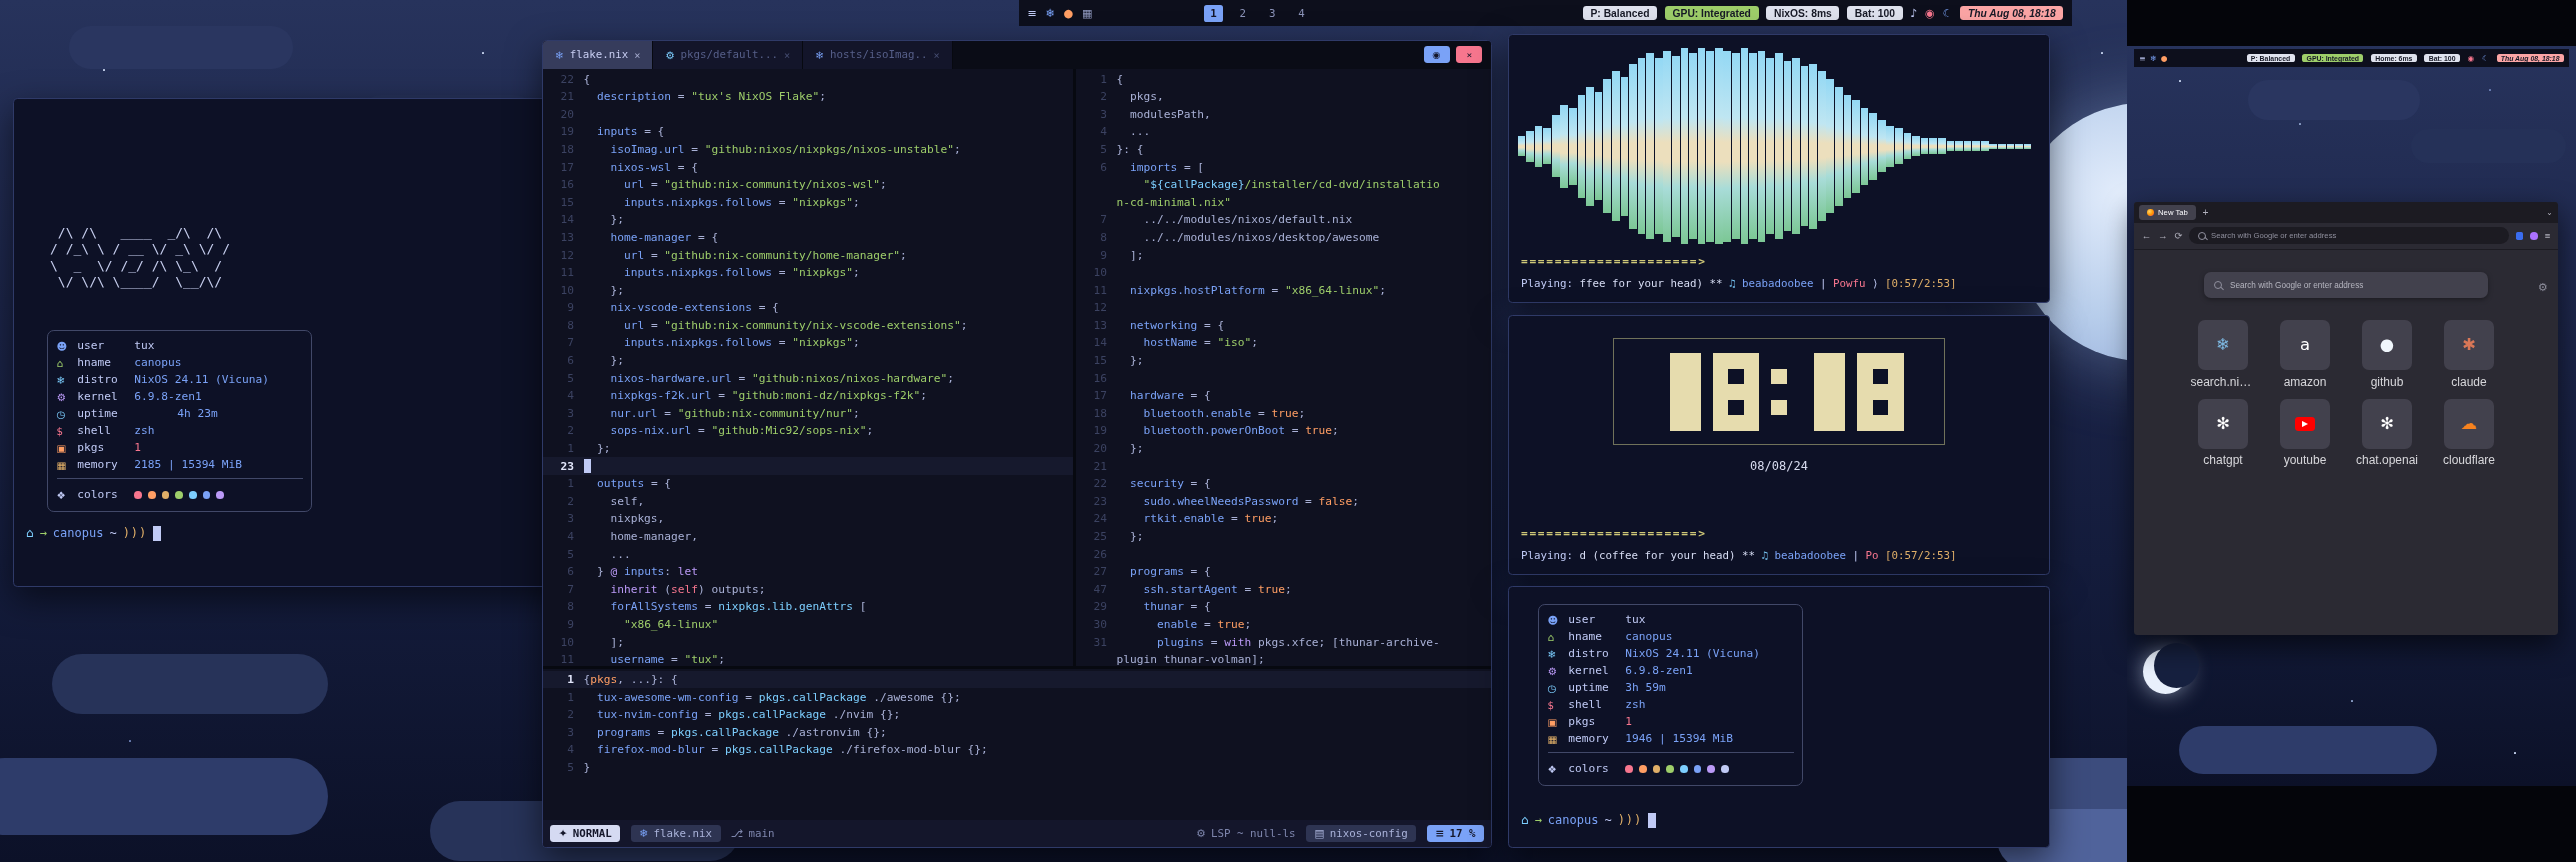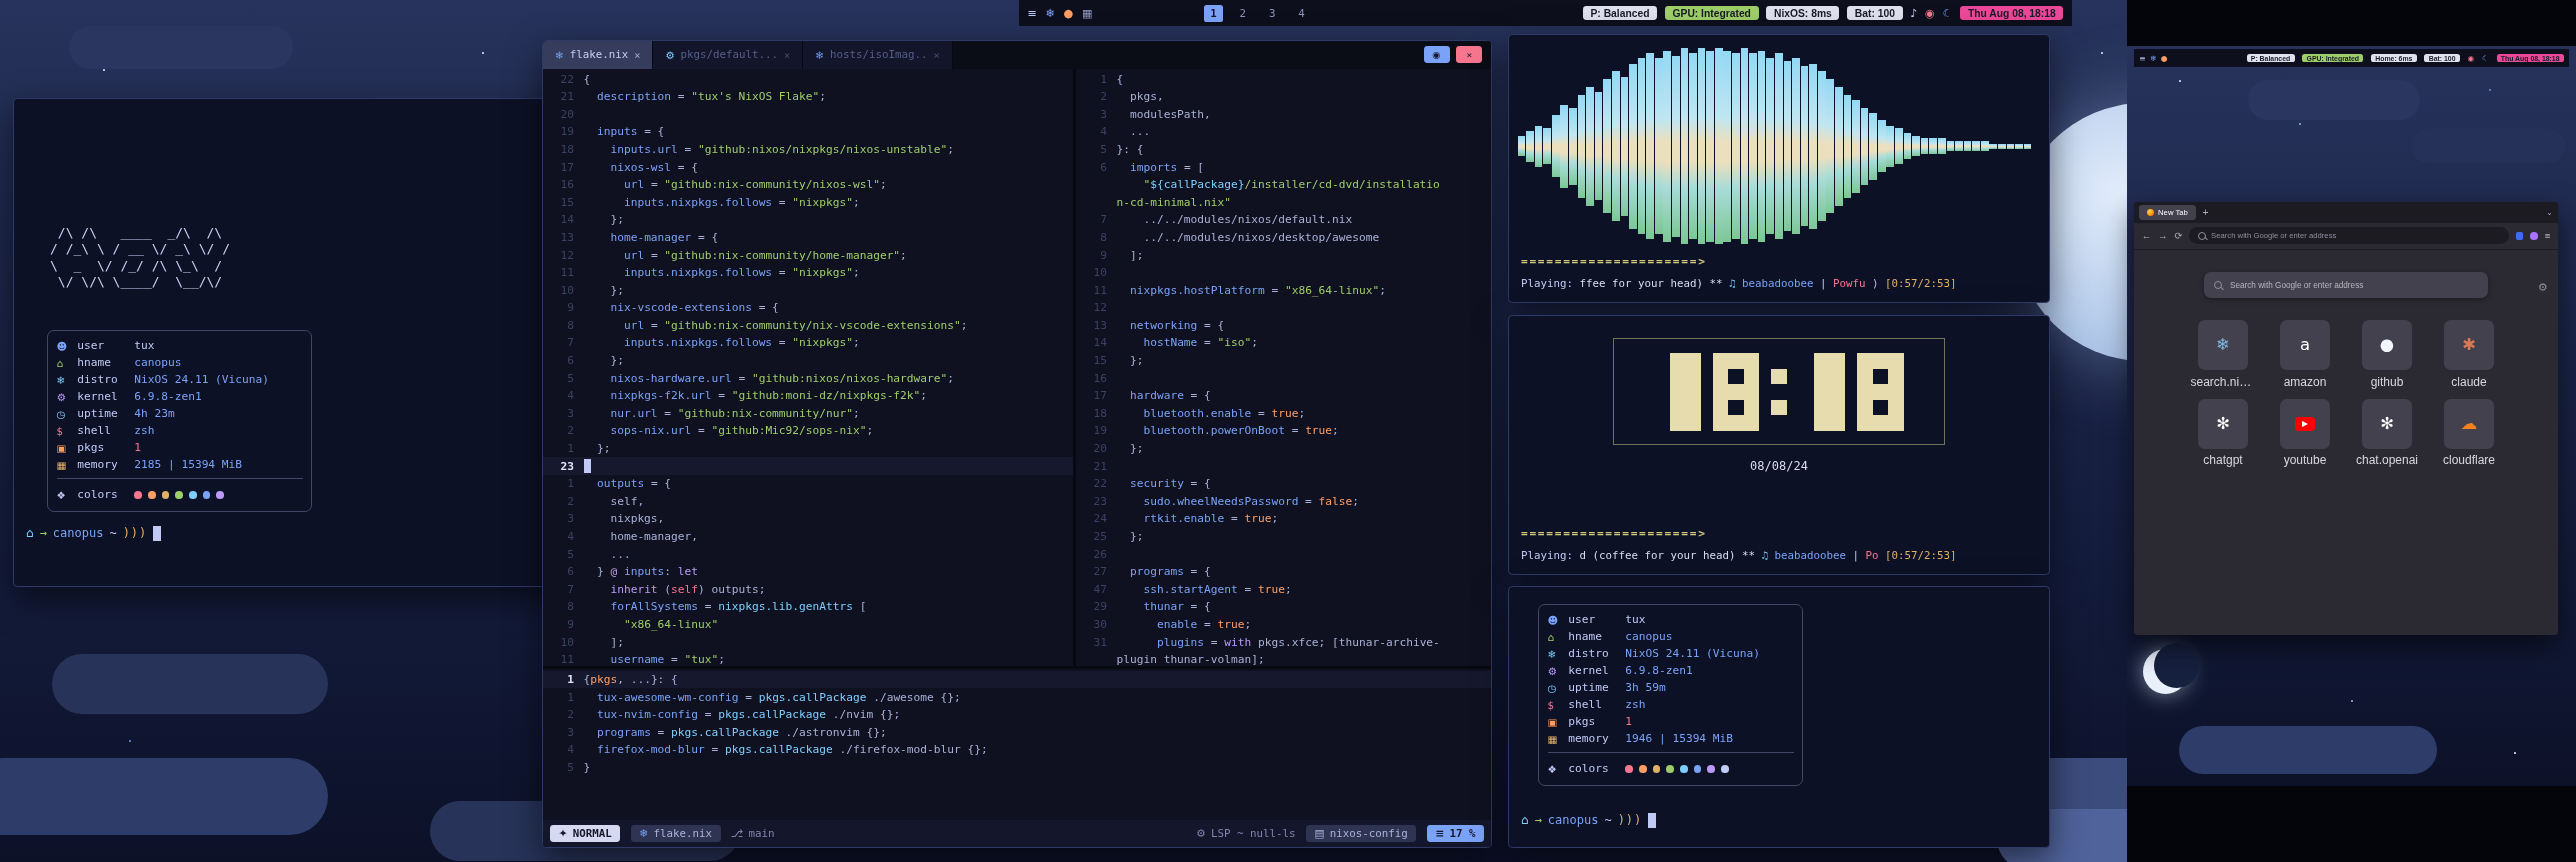--- a/index.html
+++ b/index.html
@@ -40,21 +40,21 @@
   .c-blue{color:#7aa2f7}.c-orange{color:#ff9e64}.c-red{color:#f7768e}.c-dim{color:#8b93b8}
   .tags{display:flex;gap:10.3px;margin-left:103px;}
   .tag{width:19px;height:17px;line-height:17px;text-align:center;border-radius:2.6px;color:#8b93b8;
     font-family:"DejaVu Sans Mono",monospace;font-size:10.8px;}
   .tag.active{background:#7aa2f7;color:#14162a;font-weight:bold;}
   .barright{margin-left:auto;display:flex;align-items:center;gap:7.7px;}
   .chip{padding:1.7px 7.7px;border-radius:3.4px;font-weight:bold;font-size:10.3px;white-space:nowrap;}
   .bar2 .chip{padding:0.9px 4.3px;font-size:6.9px;border-radius:2.6px;}
   .chip-light{background:#dfe2ee;color:#171926;}
   .chip-green{background:#9ece6a;color:#171926;}
-  .chip-blue{background:#ec4899;color:#171926;}
+  .chip-blue{background:#fca5a5;color:#171926;font-style:italic;}
 
   
   .win{position:absolute;background:#0d1126;border:0.9px solid #2f3a68;border-radius:4.3px;
     box-shadow:0 12px 34px rgba(0,0,0,.55);box-sizing:border-box;overflow:hidden;}
   .term-left{left:13px;top:98px;width:999px;height:489px;padding-left:16px;}
   .nvim{left:542px;top:40px;width:950px;height:808px;background:#0f1120;}
   .cavawin{left:1508px;top:34px;width:542px;height:269px;}
   .clockwin{left:1508px;top:315px;width:542px;height:260px;}
   .term-right{left:1508px;top:586px;width:542px;height:262px;}
 
@@ -224,21 +224,21 @@
           <span class="fv" style="color: rgb(122, 162, 247);">NixOS 24.11 (Vicuna)</span>
         </div>
         <div class="frow">
           <span class="fi ico" style="color: rgb(187, 154, 247);">⚙</span>
           <span class="fl">kernel</span>
           <span class="fv" style="color: rgb(122, 162, 247);">6.9.8-zen1</span>
         </div>
         <div class="frow">
           <span class="fi ico" style="color: rgb(125, 207, 255);">◷</span>
           <span class="fl">uptime</span>
-          <span class="fv" style="color: rgb(122, 162, 247);">4h 23m</span>
+          <span class="fv" style="color: rgb(122, 162, 247); margin-left: 43px;">4h 23m</span>
         </div>
         <div class="frow">
           <span class="fi ico" style="color: rgb(247, 118, 142);">$</span>
           <span class="fl">shell</span>
           <span class="fv" style="color: rgb(122, 162, 247);">zsh</span>
         </div>
         <div class="frow">
           <span class="fi ico" style="color: rgb(255, 158, 100);">▣</span>
           <span class="fl">pkgs</span>
           <span class="fv" style="color: rgb(247, 118, 142);">1</span>
@@ -297,21 +297,21 @@
           <span class="ico">◉</span>
         </span>
       <span class="tbtn tbtn-red">×</span>
     </div>
   </div>
   <div class="pane" id="pane-left" style="left:0;top:27.6px;width:530px;height:598px;">
       <div class="cl"><span class="ln">22</span><span class="ct"><span class="tk-w">{</span></span></div>
       <div class="cl"><span class="ln">21</span><span class="ct"><span class="tk-w">  </span><span class="tk-b">description</span><span class="tk-w"> = </span><span class="tk-g">"tux's NixOS Flake"</span><span class="tk-w">;</span></span></div>
       <div class="cl"><span class="ln">20</span><span class="ct"></span></div>
       <div class="cl"><span class="ln">19</span><span class="ct"><span class="tk-w">  </span><span class="tk-b">inputs</span><span class="tk-w"> = {</span></span></div>
-      <div class="cl"><span class="ln">18</span><span class="ct"><span class="tk-w">    </span><span class="tk-b">inputs.url</span><span class="tk-w"> = </span><span class="tk-g">"github:nixos/nixpkgs/nixos-unstable"</span><span class="tk-w">;</span></span></div>
+      <div class="cl"><span class="ln">18</span><span class="ct"><span class="tk-w">    </span><span class="tk-b">isoImag.url</span><span class="tk-w"> = </span><span class="tk-g">"github:nixos/nixpkgs/nixos-unstable"</span><span class="tk-w">;</span></span></div>
       <div class="cl"><span class="ln">17</span><span class="ct"><span class="tk-w">    </span><span class="tk-b">nixos-wsl</span><span class="tk-w"> = {</span></span></div>
       <div class="cl"><span class="ln">16</span><span class="ct"><span class="tk-w">      </span><span class="tk-b">url</span><span class="tk-w"> = </span><span class="tk-g">"github:nix-community/nixos-wsl"</span><span class="tk-w">;</span></span></div>
       <div class="cl"><span class="ln">15</span><span class="ct"><span class="tk-w">      </span><span class="tk-b">inputs.nixpkgs.follows</span><span class="tk-w"> = </span><span class="tk-g">"nixpkgs"</span><span class="tk-w">;</span></span></div>
       <div class="cl"><span class="ln">14</span><span class="ct"><span class="tk-w">    };</span></span></div>
       <div class="cl"><span class="ln">13</span><span class="ct"><span class="tk-w">    </span><span class="tk-b">home-manager</span><span class="tk-w"> = {</span></span></div>
       <div class="cl"><span class="ln">12</span><span class="ct"><span class="tk-w">      </span><span class="tk-b">url</span><span class="tk-w"> = </span><span class="tk-g">"github:nix-community/home-manager"</span><span class="tk-w">;</span></span></div>
       <div class="cl"><span class="ln">11</span><span class="ct"><span class="tk-w">      </span><span class="tk-b">inputs.nixpkgs.follows</span><span class="tk-w"> = </span><span class="tk-g">"nixpkgs"</span><span class="tk-w">;</span></span></div>
       <div class="cl"><span class="ln">10</span><span class="ct"><span class="tk-w">    };</span></span></div>
       <div class="cl"><span class="ln">9</span><span class="ct"><span class="tk-w">    </span><span class="tk-b">nix-vscode-extensions</span><span class="tk-w"> = {</span></span></div>
       <div class="cl"><span class="ln">8</span><span class="ct"><span class="tk-w">      </span><span class="tk-b">url</span><span class="tk-w"> = </span><span class="tk-g">"github:nix-community/nix-vscode-extensions"</span><span class="tk-w">;</span></span></div>

